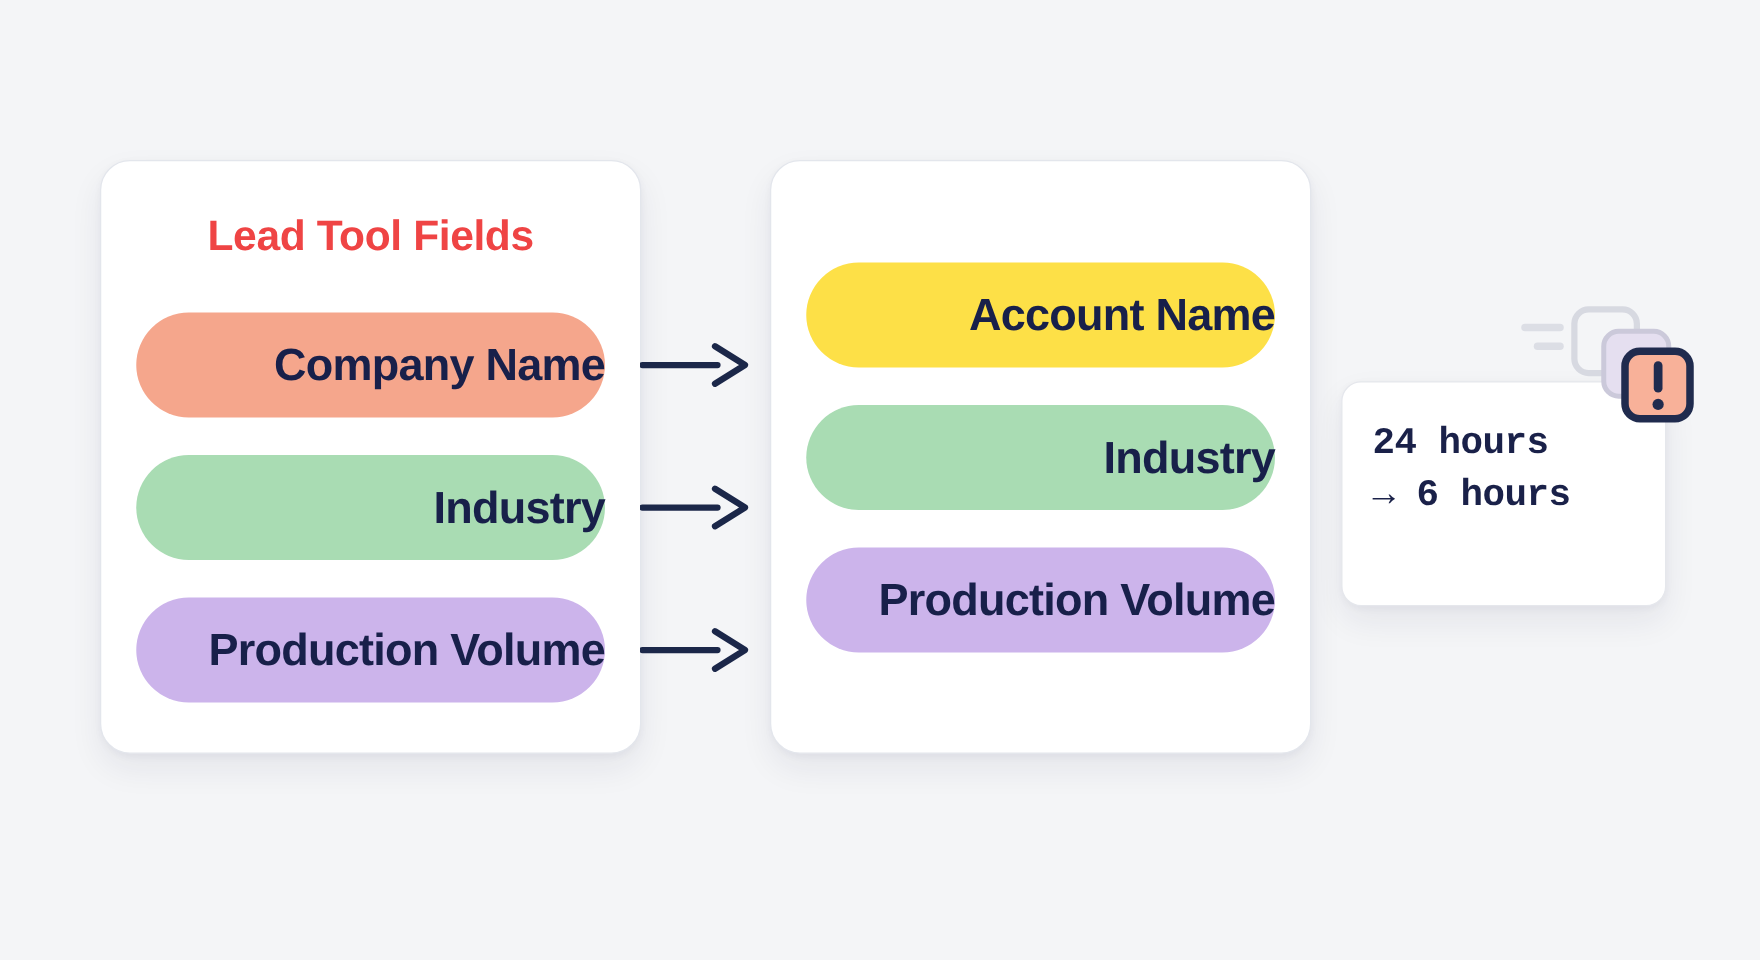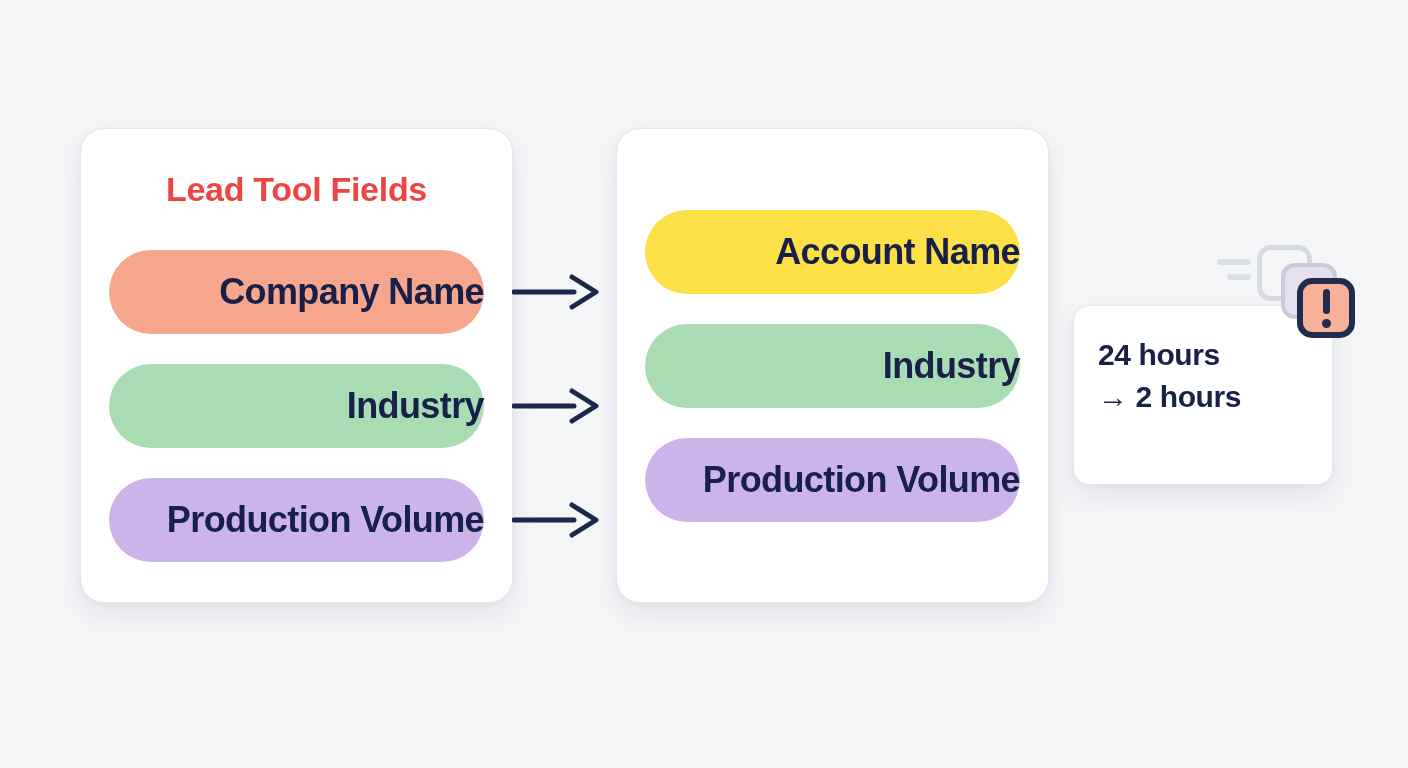--- a/index.html
+++ b/index.html
@@ -46,20 +46,21 @@
   }
   .arrow{
     position:absolute;left:512px;width:92px;height:40px;
     color:#1b2749;
   }
   .callout{
     position:absolute;left:1073px;top:305px;
     width:260px;height:180px;
     border-radius:16px;border:1.5px solid #e5e7ec;
     padding:28px 0 0 24px;
+    font-family:Liberation Mono, monospace;
   }
   .callout-line{
     font-size:30px;line-height:42px;color:#1a2149;
     letter-spacing:-0.4px;white-space:nowrap;
   }
   .callout-line.bold{font-weight:700;}
   .speed-line{
     position:absolute;height:6px;border-radius:3px;background:#dcdee5;
   }
   .speed-line-1{left:1217px;top:259px;width:34px;}
@@ -129,21 +130,21 @@
         <span>Industry</span>
       </div>
       <div class="pill" style="background-color: rgb(204, 180, 235);">
         <span>Production Volume</span>
       </div>
     </div>
   </section>
 
   <div class="card callout">
     <div class="callout-line bold">24 hours</div>
-    <div class="callout-line bold">→ 2 hours</div>
+    <div class="callout-line bold">→ 6 hours</div>
   </div>
 
   <div class="speed-line speed-line-1"></div>
   <div class="speed-line speed-line-2"></div>
   <div class="ghost-square"></div>
   <div class="stack-square"></div>
   <div class="alert-square">
     <div class="excl-bar"></div>
     <div class="excl-dot"></div>
   </div>

